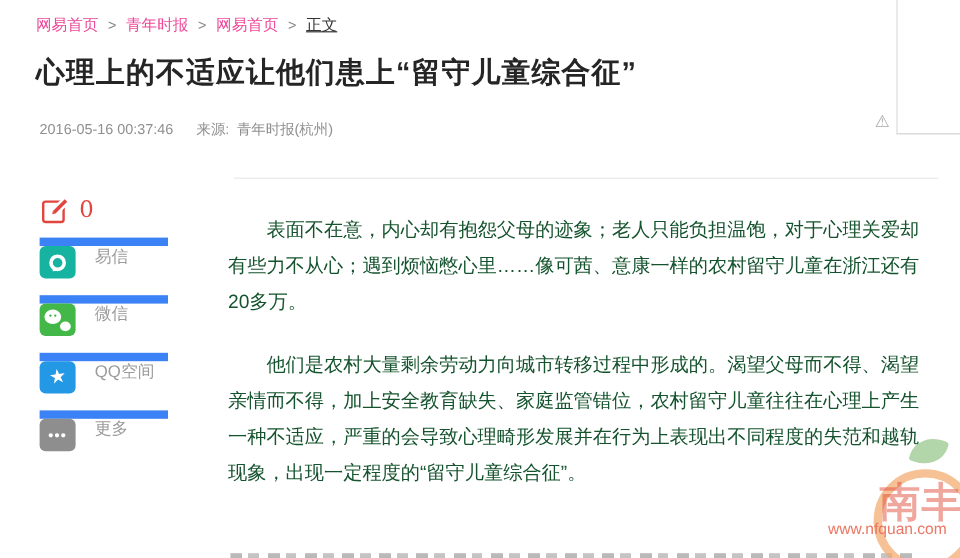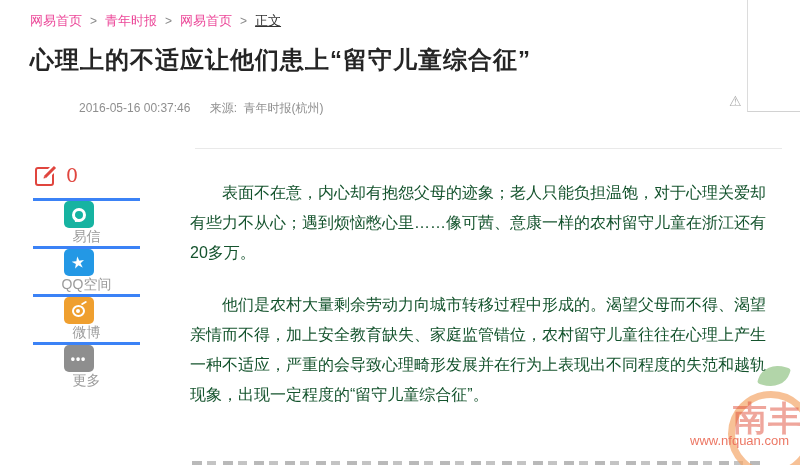--- a/index.html
+++ b/index.html
@@ -21,21 +21,21 @@
   .breadcrumb .sep { color: #8a8a8a; margin: 0 8px; font-size: 12px; }
 
   
   .article-title {
     position: absolute; left: 30px; top: 44px;
     font-size: 24px; font-weight: bold; color: #252525;
     letter-spacing: 1px; white-space: nowrap;
   }
   .article-meta {
     position: absolute; left: 33px; top: 100px;
-    font-size: 12px; color: #8f8f8f; white-space: nowrap; margin-left: 46px;
+    font-size: 12px; color: #8f8f8f; white-space: nowrap;
   }
   .article-meta .src-label { margin-left: 16px; }
   .article-meta .src-name { margin-left: 3px; }
 
   .head-divider {
     position: absolute; left: 195px; top: 148px;
     width: 587px; height: 1px; background: #e9e9e9;
   }
 
   
@@ -55,22 +55,22 @@
     display: flex; align-items: flex-start; gap: 7px; cursor: pointer;
   }
   .comment-count {
     color: #e0453e; font-size: 19px; line-height: 24px;
     font-family: "DejaVu Serif", serif;
   }
 
   
   .share-panel { position: absolute; left: 33px; top: 198px; width: 107px; }
   .share-row {
-    height: 48px; border-top: 3px solid #3b82f6;
-    display: flex; align-items: center; cursor: pointer; flex-direction: column;
+    height: 48px; border-top: 7px solid #3b82f6;
+    display: flex; align-items: flex-start; cursor: pointer;
   }
   .share-icon {
     width: 30px; height: 27px; border-radius: 5px;
     margin-right: 16px; position: relative; flex: 0 0 auto;
     display: flex; align-items: center; justify-content: center;
   }
   .share-label { font-size: 14px; color: #9b9b9b; }
 
   .icon-yixin  { background: #16b3a1; }
   .icon-wechat { background: #43b748; }
@@ -168,30 +168,31 @@
 
 <div class="share-panel">
   <div class="share-row">
     <span class="share-icon icon-yixin">
       <span class="yx-ring"></span>
         <span class="yx-tail"></span>
     </span>
     <span class="share-label">易信</span>
   </div>
   <div class="share-row">
+    <span class="share-icon icon-wechat">
+      <span class="wc-big"></span>
+        <span class="wc-small"></span>
+    </span>
+    <span class="share-label">微信</span>
+  </div>
+  <div class="share-row">
     <span class="share-icon icon-qzone">
       <span class="qz-star">★</span>
     </span>
     <span class="share-label">QQ空间</span>
-  </div>
-  <div class="share-row">
-    <span class="share-icon icon-weibo">
-      <span class="wb-ring"></span>
-    </span>
-    <span class="share-label">微博</span>
   </div>
   <div class="share-row">
     <span class="share-icon icon-more">
       <span class="more-dots">•••</span>
     </span>
     <span class="share-label">更多</span>
   </div>
 </div>
 
 <div class="content">

